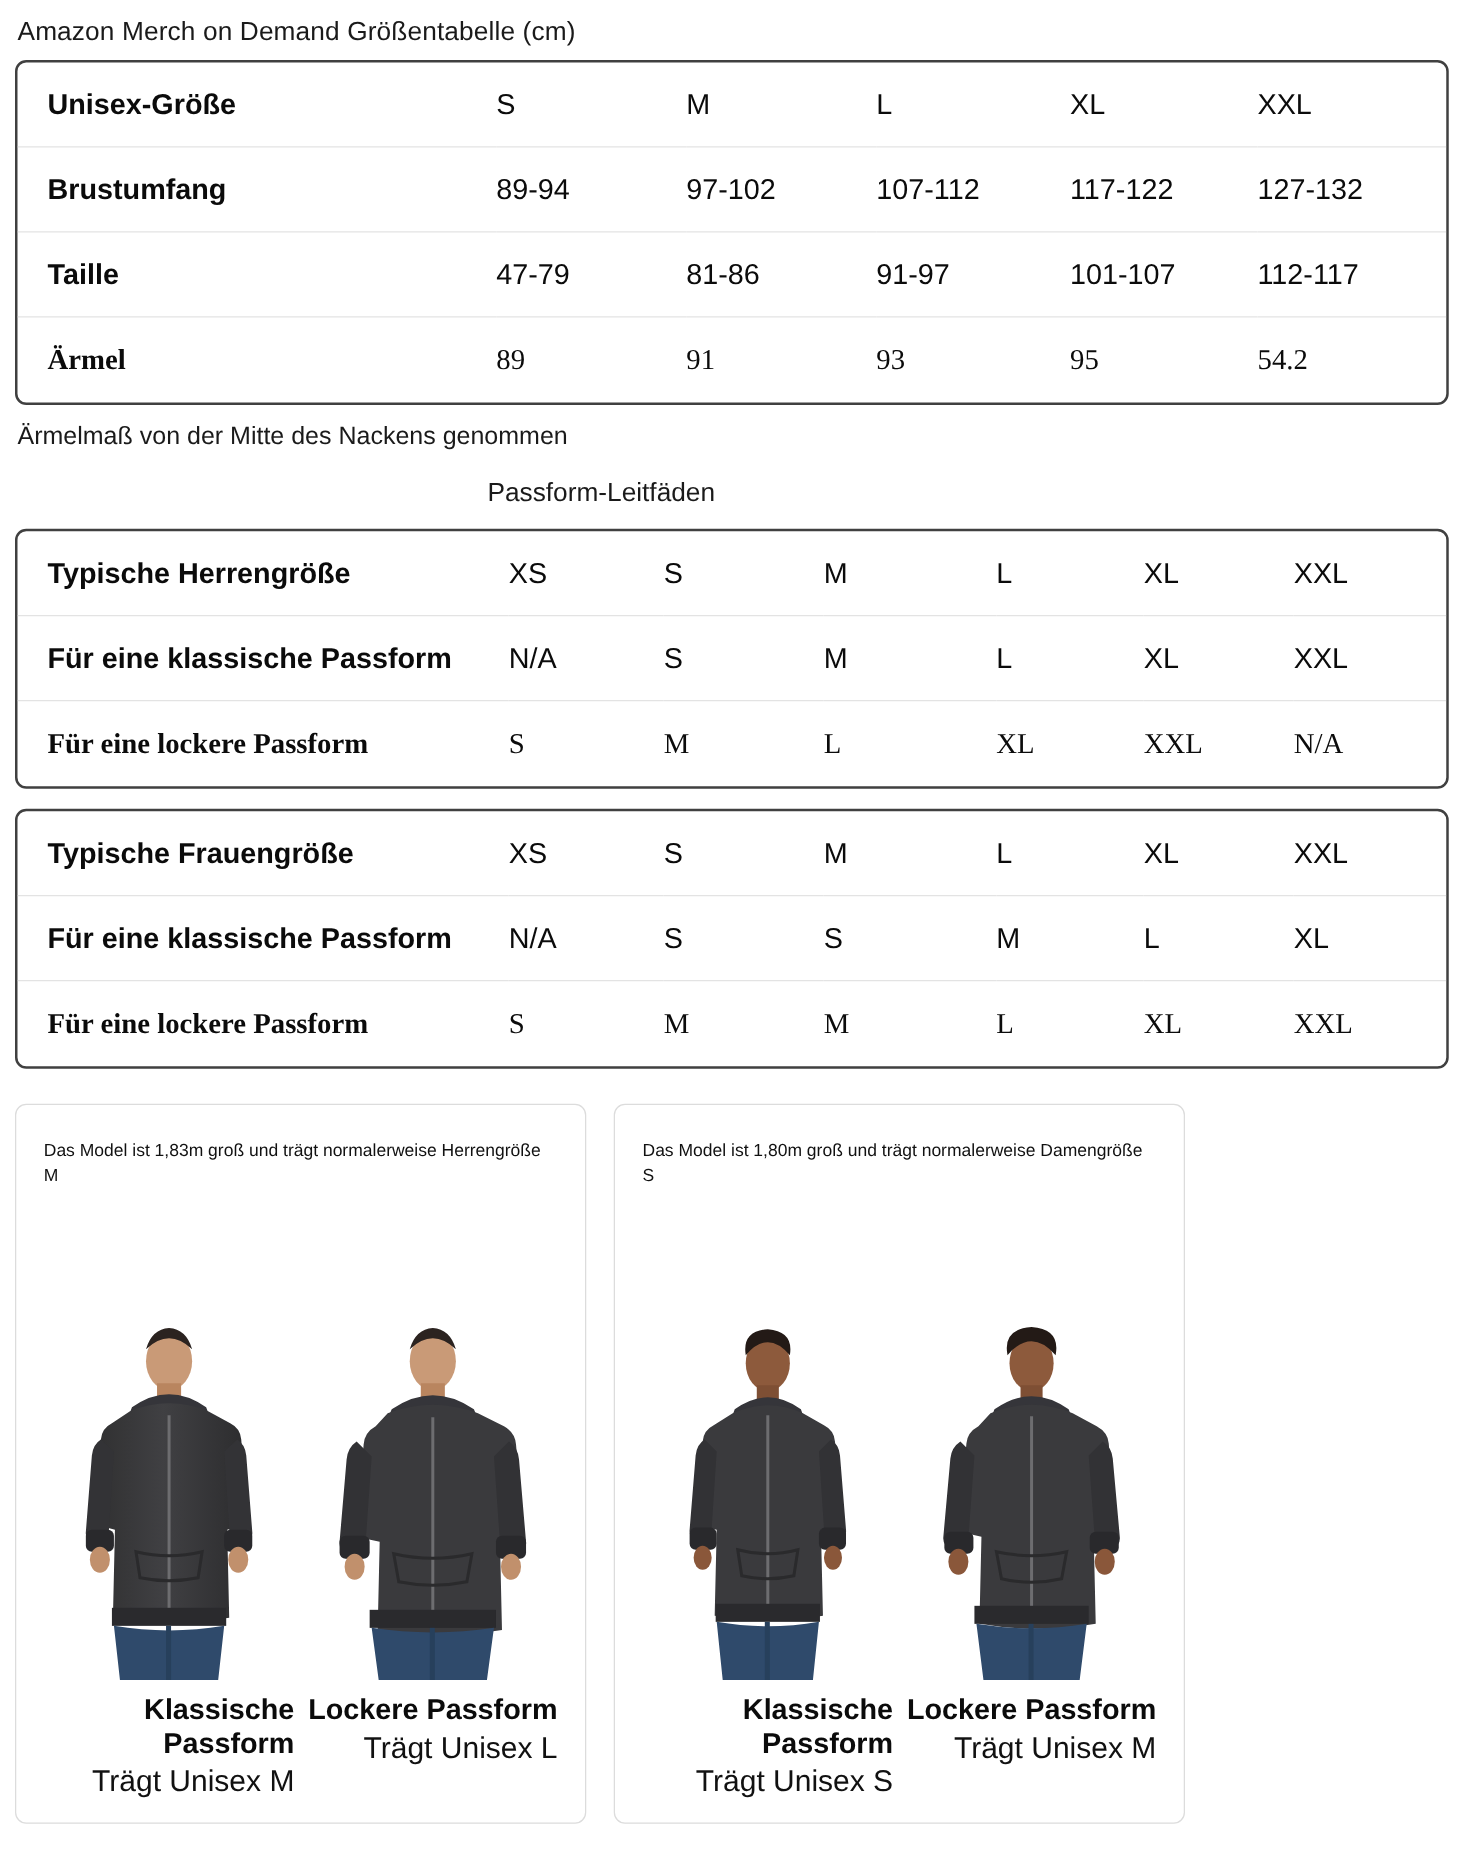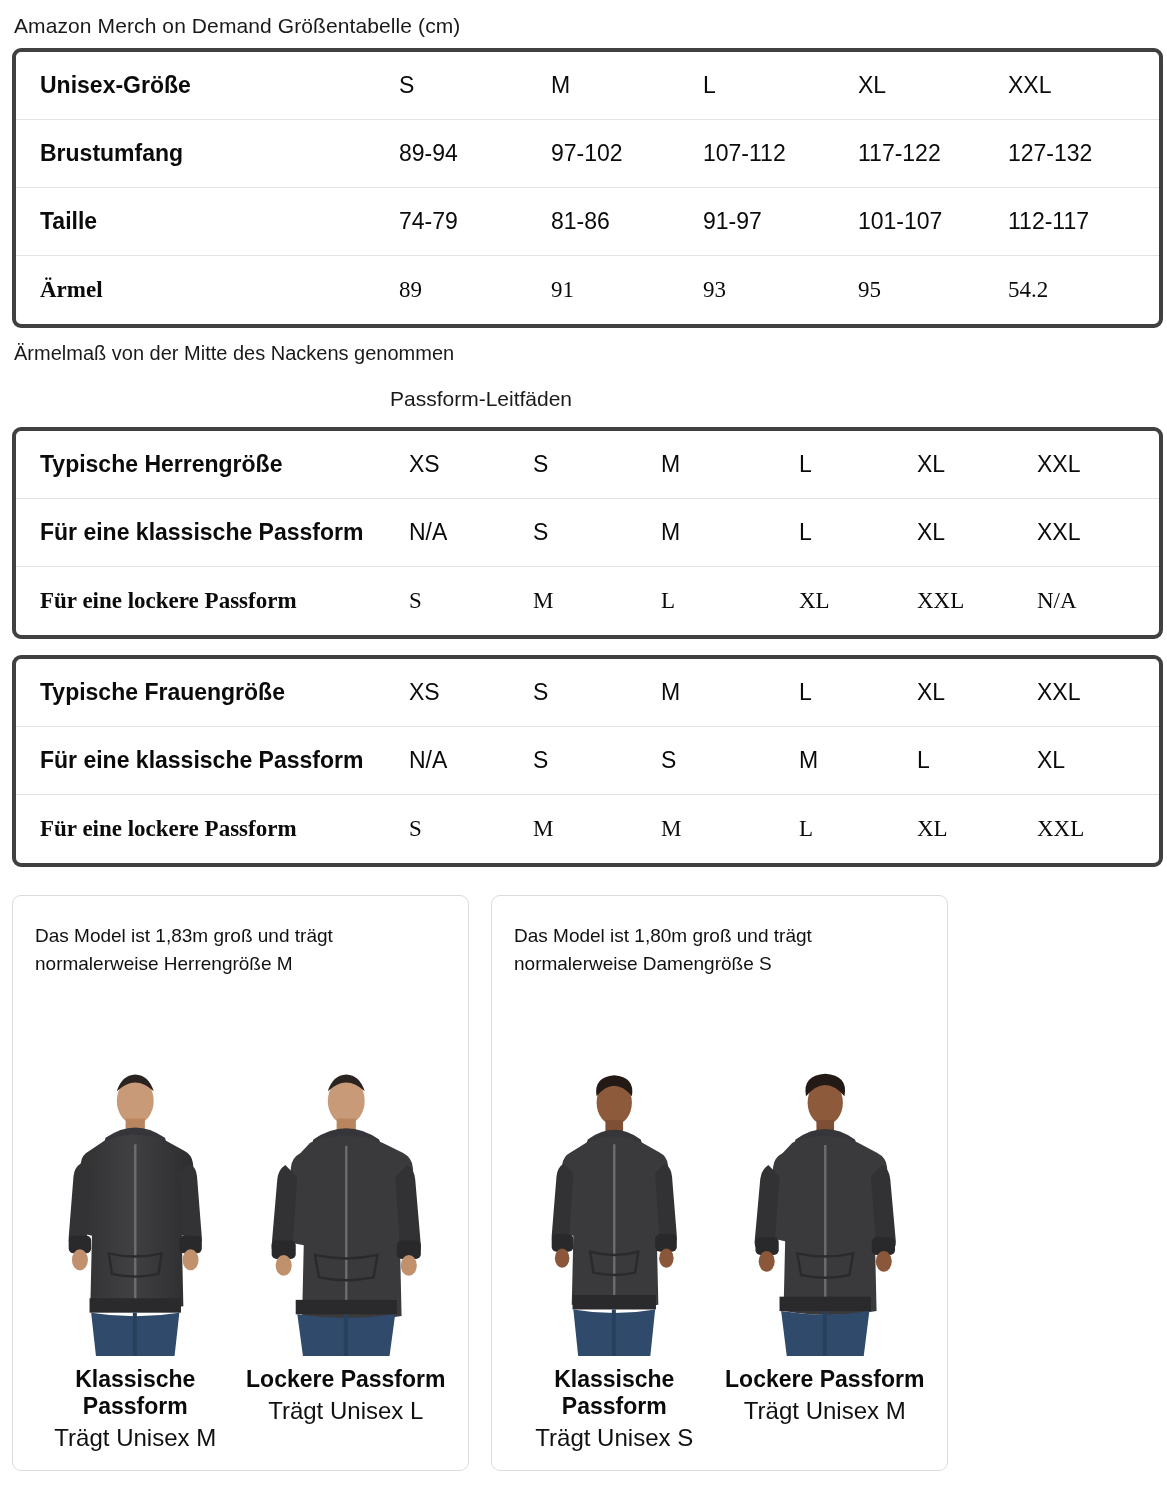--- a/index.html
+++ b/index.html
@@ -34,21 +34,21 @@
     font-size: 21px;
     color: #1a1a1a;
     margin: 22px 0 16px 2px;
     text-align: center;
   }
 
   table.sizetable {
     width: 1143px;
     border-collapse: separate;
     border-spacing: 0;
-    border: 4px solid #404040;
+    border: 2px solid #404040;
     border-radius: 9px;
     overflow: hidden;
     table-layout: fixed;
     background: #fff;
   }
   table.sizetable td {
     border-bottom: 1px solid #e3e3e3;
     padding: 0 0 0 0;
     height: 68px;
     vertical-align: middle;
@@ -92,33 +92,33 @@
     margin-top: 28px;
   }
   .model-card {
     flex: 1 1 0;
     border: 1px solid #dcdcdc;
     border-radius: 9px;
     padding: 26px 22px 18px 22px;
     background: #fff;
   }
   .model-card .desc {
-    font-size: 19px;
+    font-size: 14px;
     line-height: 1.45;
     color: #111;
     margin-bottom: 12px;
     min-height: 62px;
   }
   .figs {
     display: flex;
     gap: 10px;
   }
   .fig {
     flex: 1 1 0;
-    text-align: center;
+    text-align: right;
   }
   .fig-img {
     width: 100%;
     height: 360px;
     position: relative;
     overflow: hidden;
   }
   .fit-name {
     font-size: 23px;
     font-weight: bold;
@@ -162,21 +162,21 @@
       <tr>
         <td class="rowhead">Brustumfang</td>
         <td class="val">89-94</td>
         <td class="val">97-102</td>
         <td class="val">107-112</td>
         <td class="val">117-122</td>
         <td class="val">127-132</td>
       </tr>
       <tr>
         <td class="rowhead">Taille</td>
-        <td class="val">74-79</td>
+        <td class="val">47-79</td>
         <td class="val">81-86</td>
         <td class="val">91-97</td>
         <td class="val">101-107</td>
         <td class="val">112-117</td>
       </tr>
       <tr>
         <td class="rowhead">Ärmel</td>
         <td class="val">89</td>
         <td class="val">91</td>
         <td class="val">93</td>

